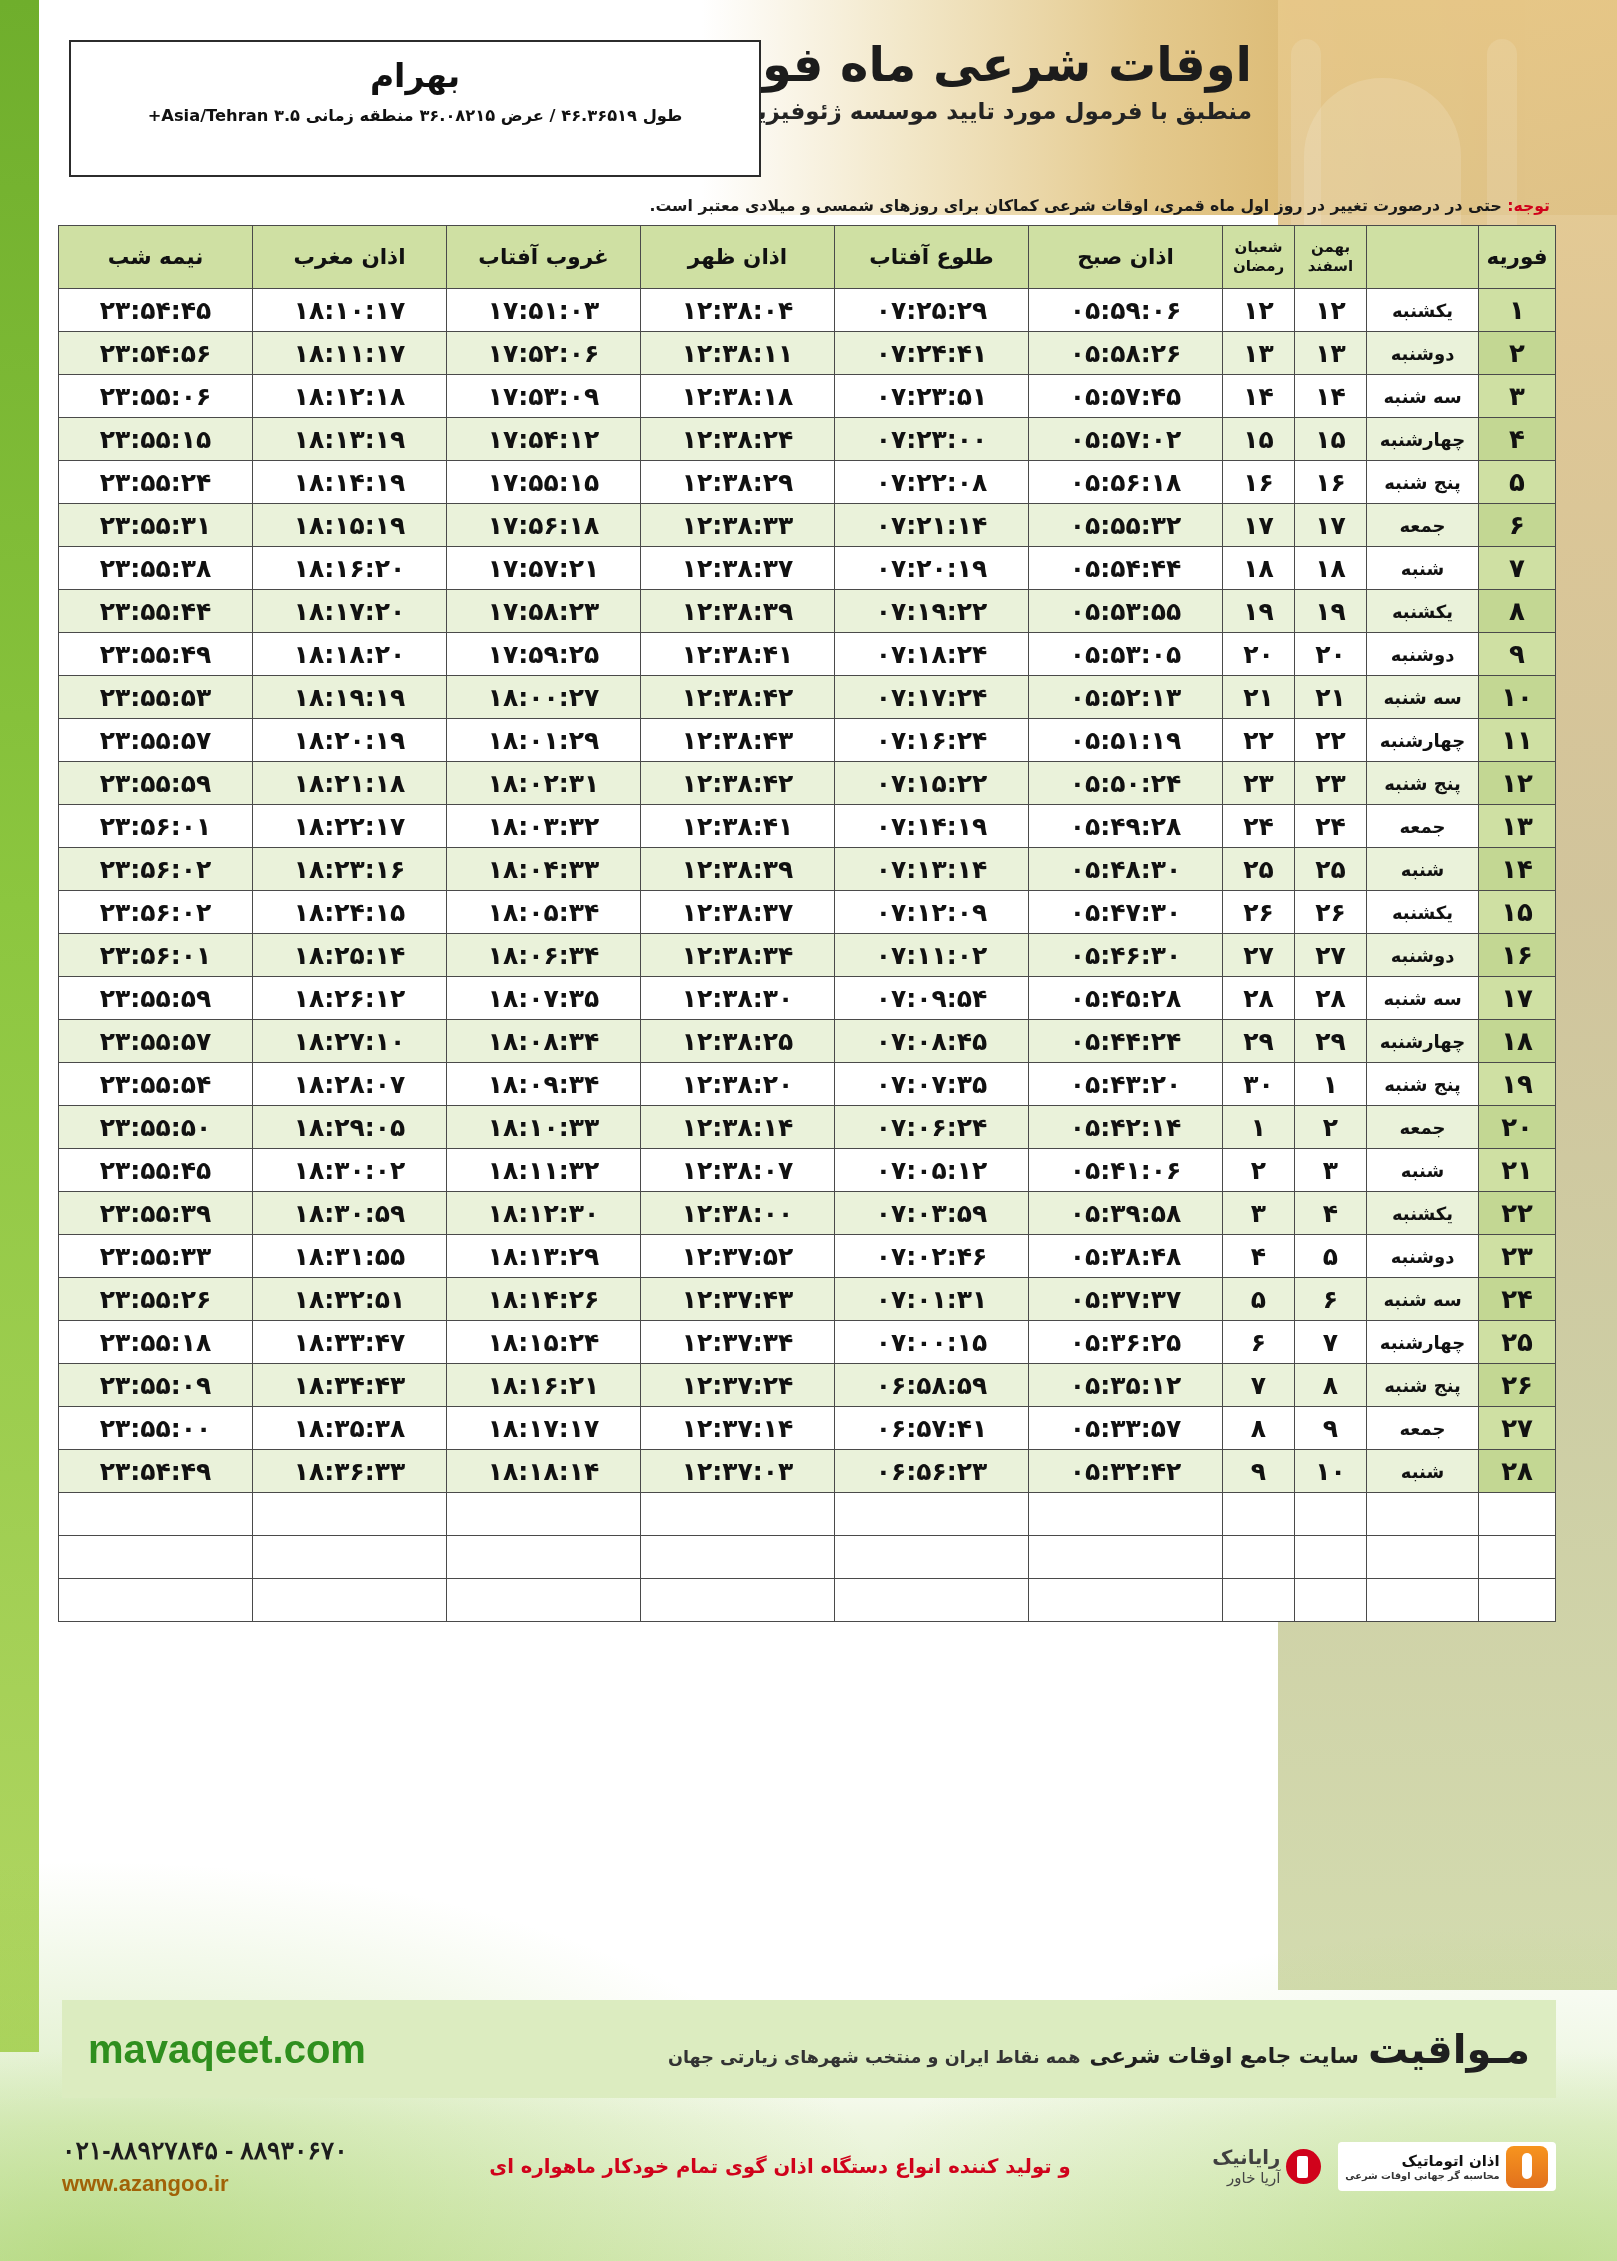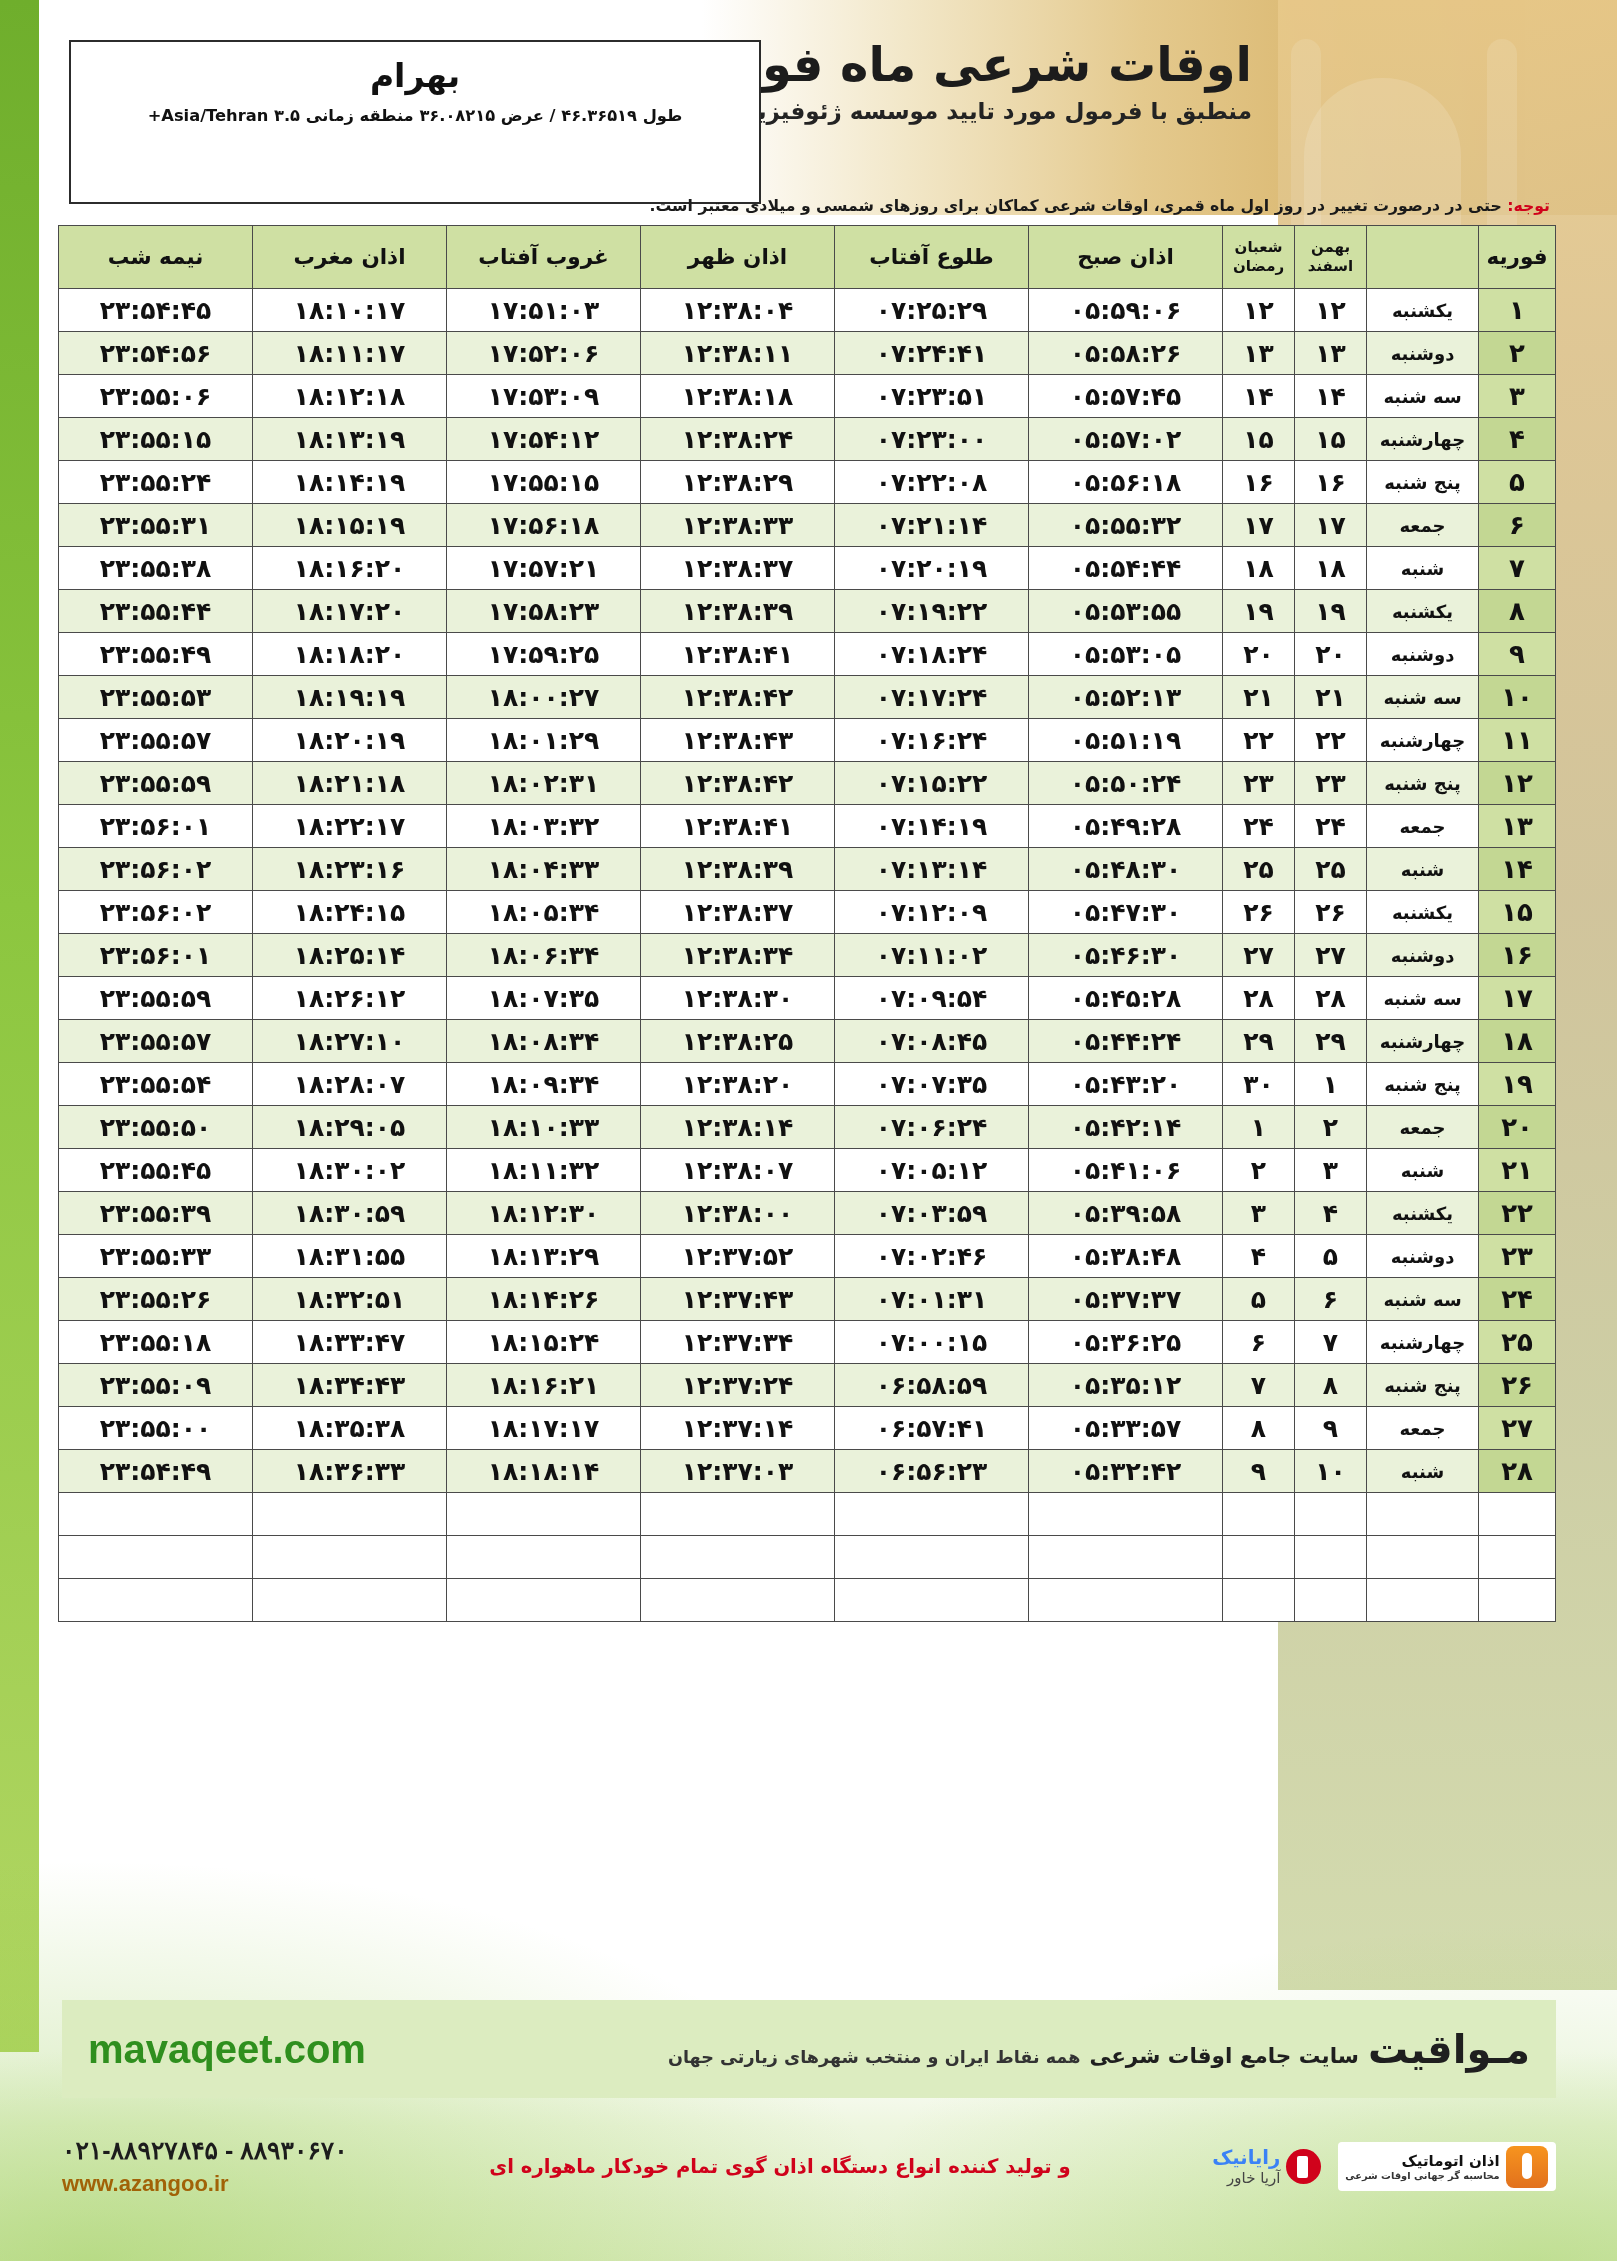--- a/index.html
+++ b/index.html
@@ -90,21 +90,21 @@
   .title-dates {
     font-size: 19.6px;
     font-weight: bold;
     margin-top: 10.4px;
     color: #2a2a2a;
   }
 
   .city-box {
     position: absolute;
     left: 70px; top: 40px;
-    width: 692px; height: 164px;
+    width: 692px; height: 137px;
     border: 2px solid #2c2c2c;
     background: #ffffff;
     text-align: center;
     z-index: 5;
   }
   .city-name {
     font-size: 33px; font-weight: bold;
     margin-top: 14.4px; color: #111;
   }
   .city-region {
@@ -253,21 +253,21 @@
   .logo-azangoo .txt .t1 { font-size: 15px; font-weight: bold; color:#111; }
   .logo-azangoo .txt .t2 { font-size: 9.8px; font-weight: bold; color:#333; }
   .logo-rayanic { display:flex; align-items:center; gap: 5.2px; }
   .logo-rayanic .rmark {
     width: 35px; height: 35px; background:#d0021b; border-radius: 50%;
     position: relative;
   }
   .logo-rayanic .rmark:after{
     content:""; position:absolute; left:11.7px; top:6.5px; width:10.4px;height:22px;background:#fff;border-radius:2px;
   }
-  .logo-rayanic .rtxt .r1 { font-size: 19.6px; font-weight: bold; color:#3b82f6; }
+  .logo-rayanic .rtxt .r1 { font-size: 19.6px; font-weight: bold; color:#404040; }
   .logo-rayanic .rtxt .r2 { font-size: 15px; font-weight: normal; color:#444; }
 </style>
 </head>
 <body>
 
 <div id="page">
 
   <div class="bg-green-left"></div>
   <div class="bg-header"></div>
   <div class="bg-mosque">

